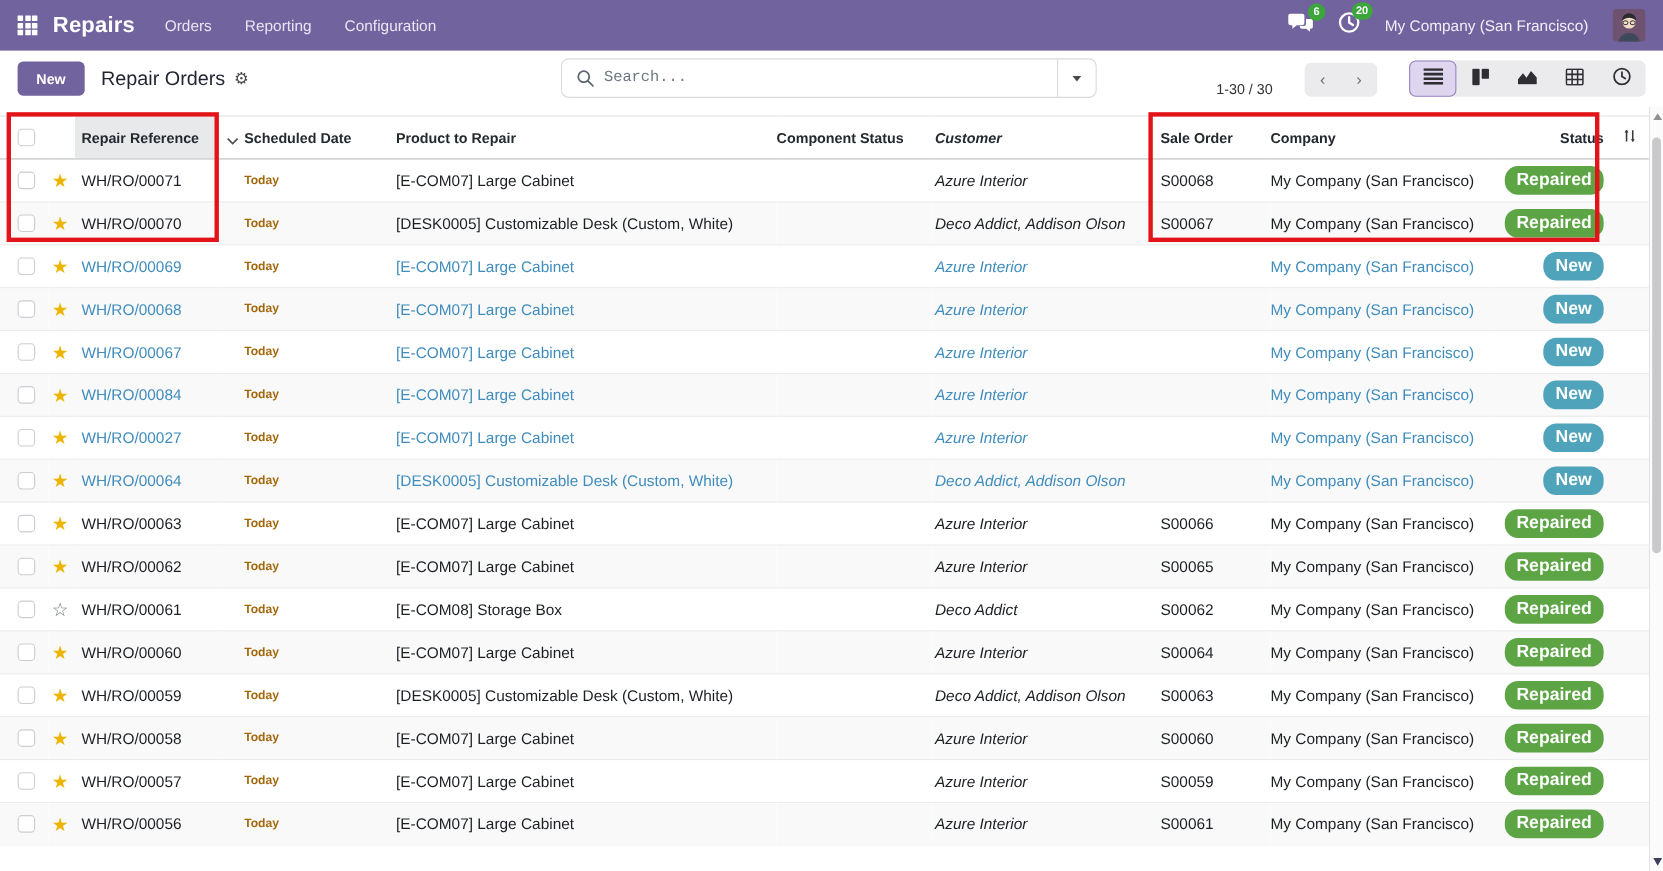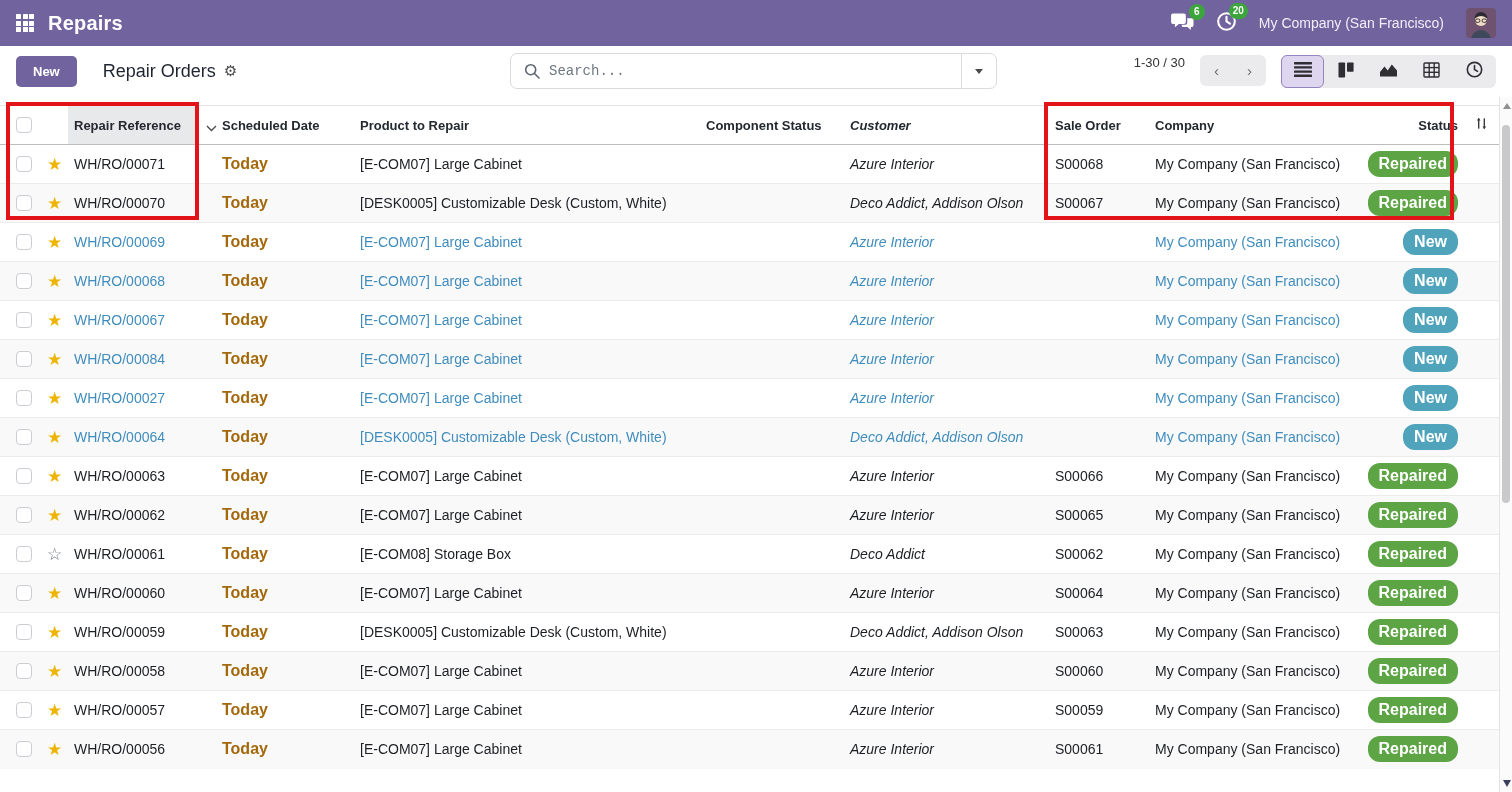--- a/index.html
+++ b/index.html
@@ -21,35 +21,35 @@
   .tray-badge { position:absolute; top:-8px; right:-11px; background:var(--notification,#3ca53c);
     color:#fff; font-size:10px; font-weight:700; min-width:16px; height:16px; border-radius:9px;
     display:flex; align-items:center; justify-content:center; padding:0 4px; }
   .company-name { font-size:14px; color:#f2eef8; }
   .avatar { width:30px; height:30px; border-radius:4px; overflow:hidden; cursor:pointer; flex:none; }
 
   
   .control-panel { height:50px; display:flex; align-items:center; padding:0 16px; position:relative; }
   .btn-new { background:var(--accent,#71639e); color:#fff; border:none; border-radius:5px;
     padding:8px 17px; font-size:13px; font-weight:700; cursor:pointer; font-family:inherit; }
-  .cp-title { font-size:18px; color:#1f2430; margin-left:26px; font-weight:400; }
+  .cp-title { font-size:18px; color:#1f2430; margin-left:15px; font-weight:400; }
   .gear-btn { color:#4b4b4b; font-size:15px; margin-left:8px; cursor:pointer; }
 
   .searchbar { position:absolute; left:510px; top:7px; width:487px; height:36px;
     border:1px solid #d8dade; border-radius:7px; display:flex; align-items:center; background:#fff; }
   .searchbar input { flex:1; border:none; outline:none; font-size:14px; color:#a21caf;
     font-family:Liberation Mono, monospace; background:transparent; }
   .searchbar input::placeholder { color:#6f7780; }
   .search-glass { margin:0 9px 0 13px; display:flex; }
   .search-toggle { width:35px; align-self:stretch; border-left:1px solid #d8dade; display:flex;
     align-items:center; justify-content:center; cursor:pointer; }
   .caret-down { width:0; height:0; border-left:4.5px solid transparent; border-right:4.5px solid transparent;
     border-top:5.5px solid #4a4a4a; }
 
-  .cp-right { margin-left:auto; display:flex; align-items:flex-start; gap:15px; }
+  .cp-right { margin-left:auto; display:flex; align-items:flex-end; gap:29px; }
   .pager-text { font-size:13px; color:#333; }
   .pager-btns { display:flex; background:#ebebee; border-radius:6px; overflow:hidden; }
   .pager-btn { width:33px; height:31px; border:none; background:transparent; color:#6d6d6d;
     font-size:15px; cursor:pointer; display:flex; align-items:center; justify-content:center; font-family:inherit; }
   .view-switcher { display:flex; background:#ebebee; border-radius:6px; }
   .vs-btn { width:43px; height:33px; border:1px solid transparent; background:transparent; border-radius:6px;
     display:flex; align-items:center; justify-content:center; cursor:pointer; }
   .vs-btn.active { background:#ded5ee; border-color:#9683c1; }
 
   
@@ -70,21 +70,21 @@
   .c-cust { padding-left:3px;font-style:italic; }
   .c-so   { padding-left:5px;margin-left:12px; }
   .c-status { padding-left:2px;text-align:right; }
   th.c-gutter { text-align:right; padding-right:11px; }
 
   .checkbox { width:16px; height:16px; border:1px solid #cbcdd2; border-radius:4px; background:#fff;
     margin-left:16px; cursor:pointer; }
   .star { font-size:17px; padding-left:3px; cursor:pointer; line-height:1; }
   .star-on { color:var(--star,#eeb500); }
   .star-off { color:#73787e; }
-  td.c-date { font-weight:700; color:var(--today,#a3680a); font-size:16px; }
+  td.c-date { font-weight:700; color:var(--today,#a3680a); font-size:11px; }
   tr.unread td.c-ref, tr.unread td.c-prod, tr.unread td.c-cust, tr.unread td.c-co, tr.unread td.c-so
     { color:var(--link,#3f8cbd); }
   .badge { display:inline-block; padding:3px 11px 4px; border-radius:12px; color:#fff;
     font-size:16px; font-weight:700; line-height:1.2; }
   .badge-success { background:var(--badge-success,#5ca444); }
   .badge-info { background:var(--badge-info,#4fa3ba); }
 
   
   .annotation { position:absolute; border:4px solid var(--annotation,#e3131a); pointer-events:none; z-index:40; }
   .anno-1 { left:6px; top:102px; width:193px; height:118px; }
@@ -109,20 +109,25 @@
       <span></span>
       <span></span>
       <span></span>
       <span></span>
       <span></span>
       <span></span>
       <span></span>
       <span></span>
   </div>
   <div class="brand">Repairs</div>
+  <nav class="nav-menu">
+    <span class="nav-item">Orders</span>
+    <span class="nav-item">Reporting</span>
+    <span class="nav-item">Configuration</span>
+  </nav>
   <div class="systray">
     <div class="tray-icon">
       <span>
         <svg width="23" height="19" viewBox="0 0 24 20" fill="#fff">
           <path d="M2 1.5h11.5a2 2 0 0 1 2 2v7a2 2 0 0 1-2 2H8.2L4 16v-3.5H2a2 2 0 0 1-2-2v-7a2 2 0 0 1 2-2z"></path>
           <path d="M17 6.5h4.6a2 2 0 0 1 2 2v5.4a2 2 0 0 1-2 2h-0.8v3l-3.6-3h-4.1a2 2 0 0 1-2-2v-0.5h3.9a2 2 0 0 0 2-2V6.5z"></path>
         </svg>
       </span>
       <span class="tray-badge">6</span>
     </div>

